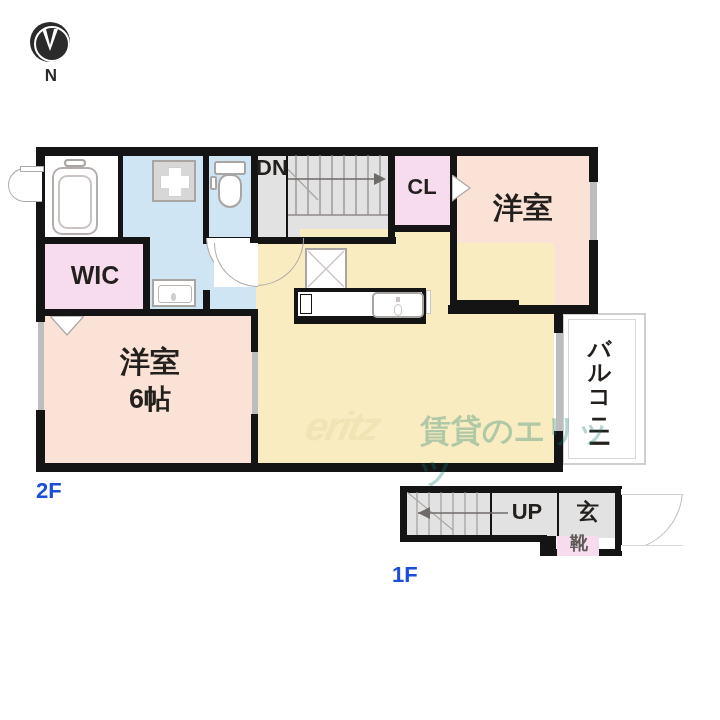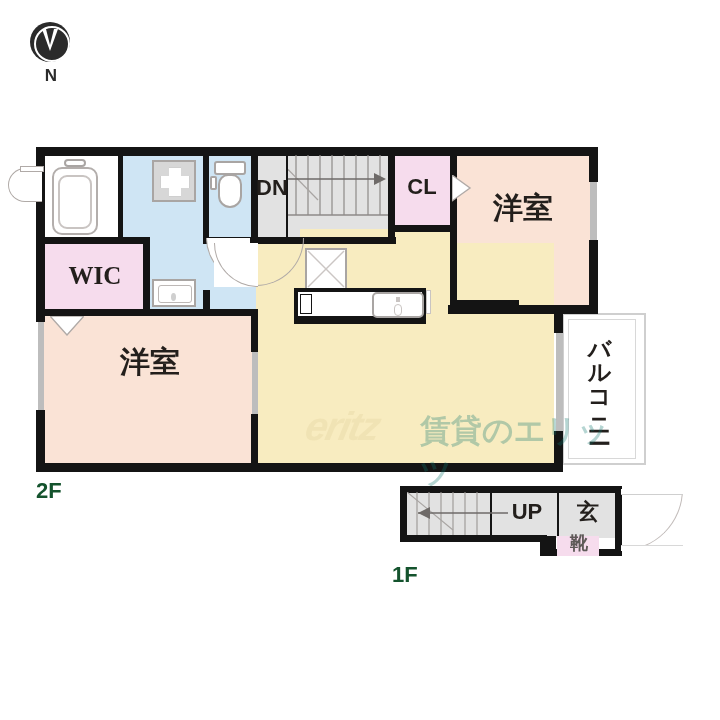--- a/index.html
+++ b/index.html
@@ -30,23 +30,23 @@
 
   
   .wall{background:#141414;}
   .thinwall{background:#141414;}
   .winwall{background:#bdbdbd;}
 
   
   .rlabel{font-weight:bold;color:#231f1c;text-align:center;line-height:1.08;letter-spacing:0px;}
   .f-big{font-size:30px;}
   .f-mid{font-size:27px;}
-  .f-sm{font-size:25px;font-family:Liberation Serif, serif;}
+  .f-sm{font-size:25px;}
   .f-xs{font-size:22px;}
-  .floorlabel{font-size:22px;font-weight:bold;color:#14532d;}
+  .floorlabel{font-size:22px;font-weight:bold;color:#1d4ed8;}
 
   .vert{writing-mode:vertical-rl;text-orientation:upright;font-weight:bold;font-size:23px;
         color:#231f1c;letter-spacing:1px;}
 
   
   .fx{border:2px solid #a9a5a3;background:#ffffff;box-sizing:border-box;}
   .tub{border:2px solid #b3aeac;background:#fff;border-radius:10px;}
   .tubin{position:absolute;left:4px;top:6px;right:4px;bottom:4px;border:2px solid #c9c4c2;border-radius:9px;}
 
   
@@ -224,27 +224,28 @@
   </div>
 
   <div class="abs" style="left:50px;top:316px;width:34px;height:20px;">
     <svg width="34" height="20">
         <polygon points="0,0 34,0 17,19" fill="#ffffff" stroke="#b0aaa7" stroke-width="1.4"></polygon>
       </svg>
   </div>
 
   <div class="abs rlabel f-sm" style="left:48px;top:262px;width:94px;">WIC</div>
 
-  <div class="abs rlabel f-xs" style="left:256px;top:176px;width:32px;">DN</div>
+  <div class="abs rlabel f-xs" style="left:256px;top:156px;width:32px;">DN</div>
 
   <div class="abs rlabel f-xs" style="left:394px;top:175px;width:56px;">CL</div>
 
   <div class="abs rlabel f-big" style="left:470px;top:192px;width:106px;">洋室</div>
 
   <div class="abs rlabel f-big" style="left:95px;top:346px;width:110px;">洋室</div>
+  <div class="abs rlabel f-mid" style="left:95px;top:385px;width:110px;">6帖</div>
 
 
   <div class="abs vert" style="left:586px;top:322px;width:30px;height:140px;">バルコニー</div>
 
   <div class="abs" id="wm">
     <div class="wm-logo">eritz</div>
     <div class="wm-text">賃貸のエリッツ</div>
   </div>
 
   <div class="abs floorlabel" style="left:36px;top:478px;width:60px;">2F</div>

